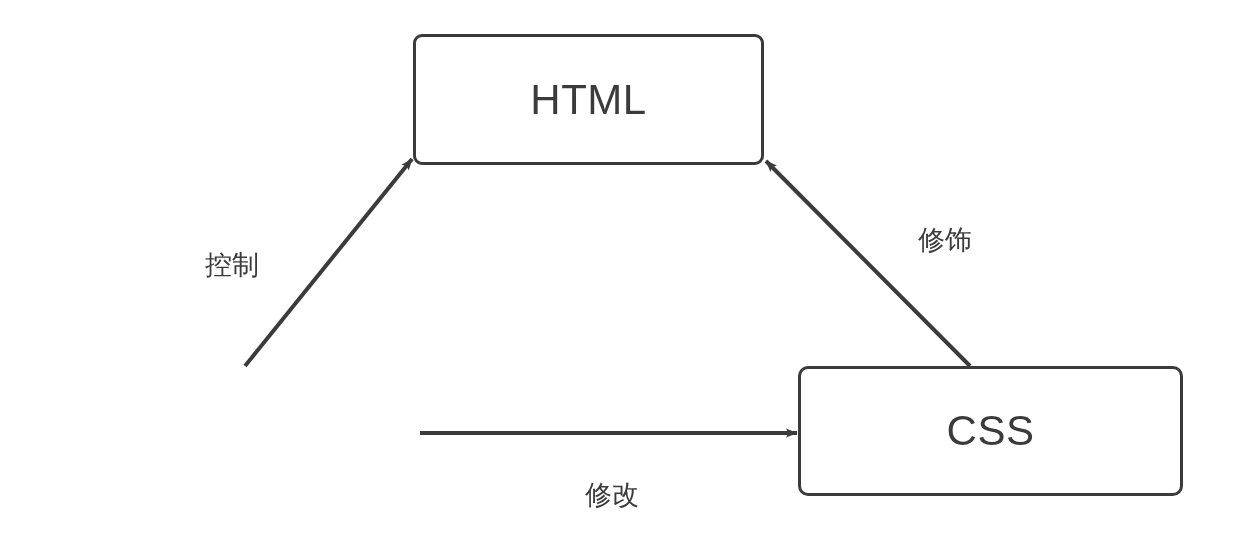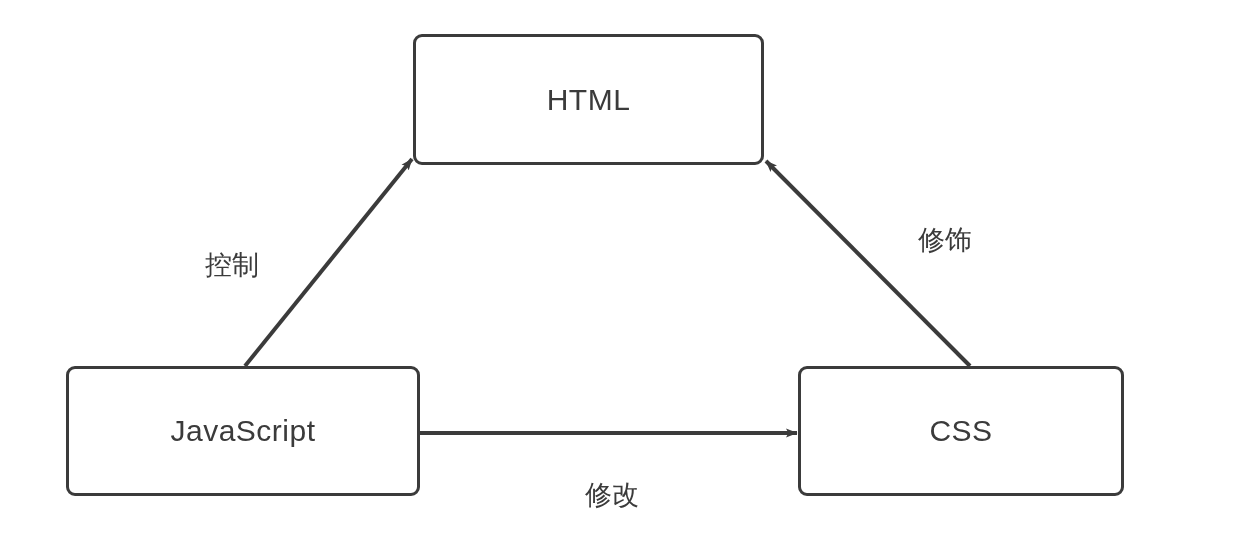--- a/index.html
+++ b/index.html
@@ -29,42 +29,42 @@
     box-sizing: border-box;
     background: #ffffff;
     border: 3px solid #3b3b3b;
     border-radius: 9px;
     display: flex;
     align-items: center;
     justify-content: center;
     z-index: 2;
   }
   .node-label {
-    font-size: 30px;
+    font-size: 42px;
     color: #3b3b3b;
     letter-spacing: 0.5px;
     line-height: 1;
     white-space: nowrap;
     font-weight: 400;
   }
   .edge-label {
     position: absolute;
     font-size: 27px;
     color: #3b3b3b;
     line-height: 1;
     white-space: nowrap;
     transform: translate(-50%, -50%);
     z-index: 3;
     font-family: Liberation Sans, sans-serif;
   }
 
   
   #node-html { left: 413px; top: 34px;  width: 351px; height: 131px; }
   #node-js   { left: 66px;  top: 366px; width: 354px; height: 130px; }
-  #node-css  { left: 798px; top: 366px; width: 326px; height: 130px; }
+  #node-css  { left: 798px; top: 366px; width: 385px; height: 130px; border-radius: 10px; }
 
   
   #label-control { left: 232px; top: 265px; }
   #label-style   { left: 945px; top: 240px; }
   #label-modify  { left: 612px; top: 495px; }
 </style>
 </head>
 <body>
 
 <div id="canvas">
@@ -80,23 +80,20 @@
 
     <line x1="970" y1="366" x2="766" y2="161" stroke="#3b3b3b" stroke-width="4" stroke-linecap="butt" marker-end="url(#arrow-head)"></line>
 
     <line x1="420" y1="433" x2="797" y2="433" stroke="#3b3b3b" stroke-width="4" stroke-linecap="butt" marker-end="url(#arrow-head)"></line>
   </svg>
 
   <div class="node" id="node-html">
     <span class="node-label">HTML</span>
   </div>
 
-  <div class="node" id="node-js">
-    <span class="node-label">JavaScript</span>
-  </div>
 
   <div class="node" id="node-css">
     <span class="node-label">CSS</span>
   </div>
 
   <div class="edge-label" id="label-control">控制</div>
 
   <div class="edge-label" id="label-style">修饰</div>
 
   <div class="edge-label" id="label-modify">修改</div>

